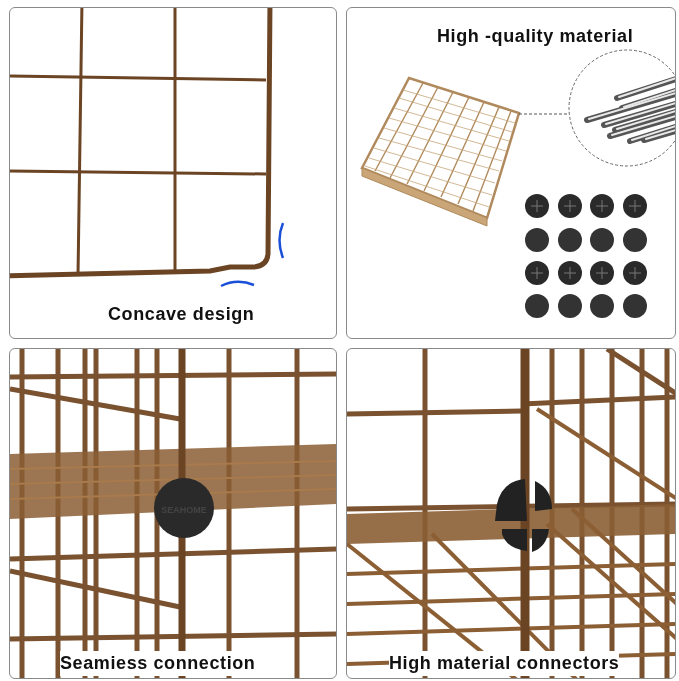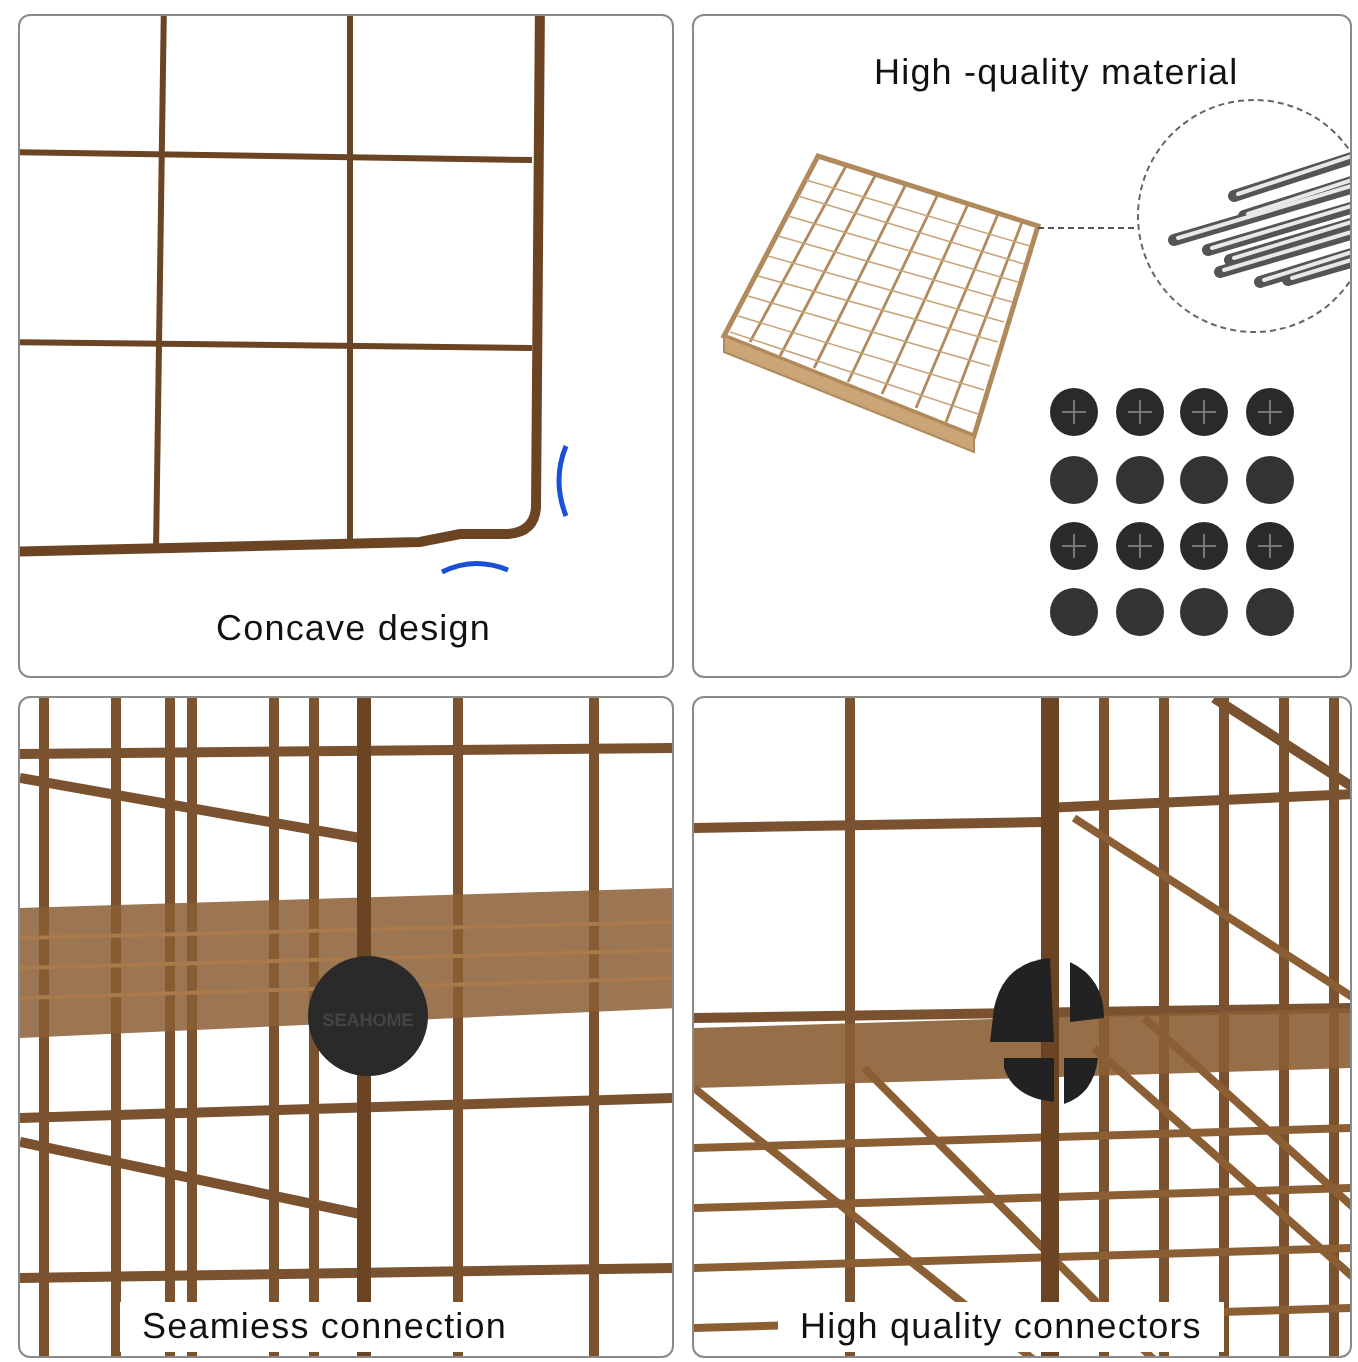--- a/index.html
+++ b/index.html
@@ -3,24 +3,24 @@
 <meta charset="utf-8">
 <style>
   html,body{margin:0;padding:0;background:#ffffff;}
   body{width:679px;height:681px;position:relative;overflow:hidden;font-family:"Liberation Sans","DejaVu Sans",sans-serif;}
   .panel{position:absolute;border:1px solid #8a8a8a;border-radius:6px;background:#fff;overflow:hidden;box-sizing:border-box;}
   #p1{left:9px;top:7px;width:328px;height:332px;}
   #p2{left:346px;top:7px;width:330px;height:332px;}
   #p3{left:9px;top:348px;width:328px;height:331px;}
   #p4{left:346px;top:348px;width:330px;height:331px;}
   .panel svg{position:absolute;left:0;top:0;}
-  .caption{position:absolute;font-weight:normal;color:#111;font-size:18px;letter-spacing:0.6px;white-space:nowrap;}
+  .caption{position:absolute;font-weight:bold;color:#111;font-size:18px;letter-spacing:0.6px;white-space:nowrap;}
   #p1 .caption{left:73px;top:296px;margin-left:25px;}
   #p2 .caption{left:90px;top:18px;}
-  .caption.boxed{background:#fff;padding:2px 11px;}
+  .caption.boxed{background:#fff;padding:2px 0;}
   #p3 .caption{left:50px;top:302px;}
   #p4 .caption{left:42px;top:302px;}
 </style>
 </head>
 <body>
 
 <div class="panel" id="p1">
   <svg width="328" height="332">
     <g stroke="#6b4424" fill="none">
       <line x1="72" y1="-8" x2="68" y2="268" stroke-width="3"></line>
@@ -192,14 +192,14 @@
     <g stroke="#6b4424" stroke-width="9">
       <line x1="178" y1="0" x2="178" y2="331"></line>
     </g>
     <g fill="#222">
       <path d="M150,155 Q155,132 178,130 L180,172 L148,172 Z"></path>
       <path d="M188,132 Q205,140 205,160 L188,162 Z"></path>
       <path d="M155,180 L180,180 L180,202 Q160,200 155,185 Z"></path>
       <path d="M185,180 L202,180 Q200,198 185,203 Z"></path>
     </g>
   </svg>
-  <span class="caption boxed">High quality connectors</span>
+  <span class="caption boxed">High material connectors</span>
 </div>
 
 </body></html>

